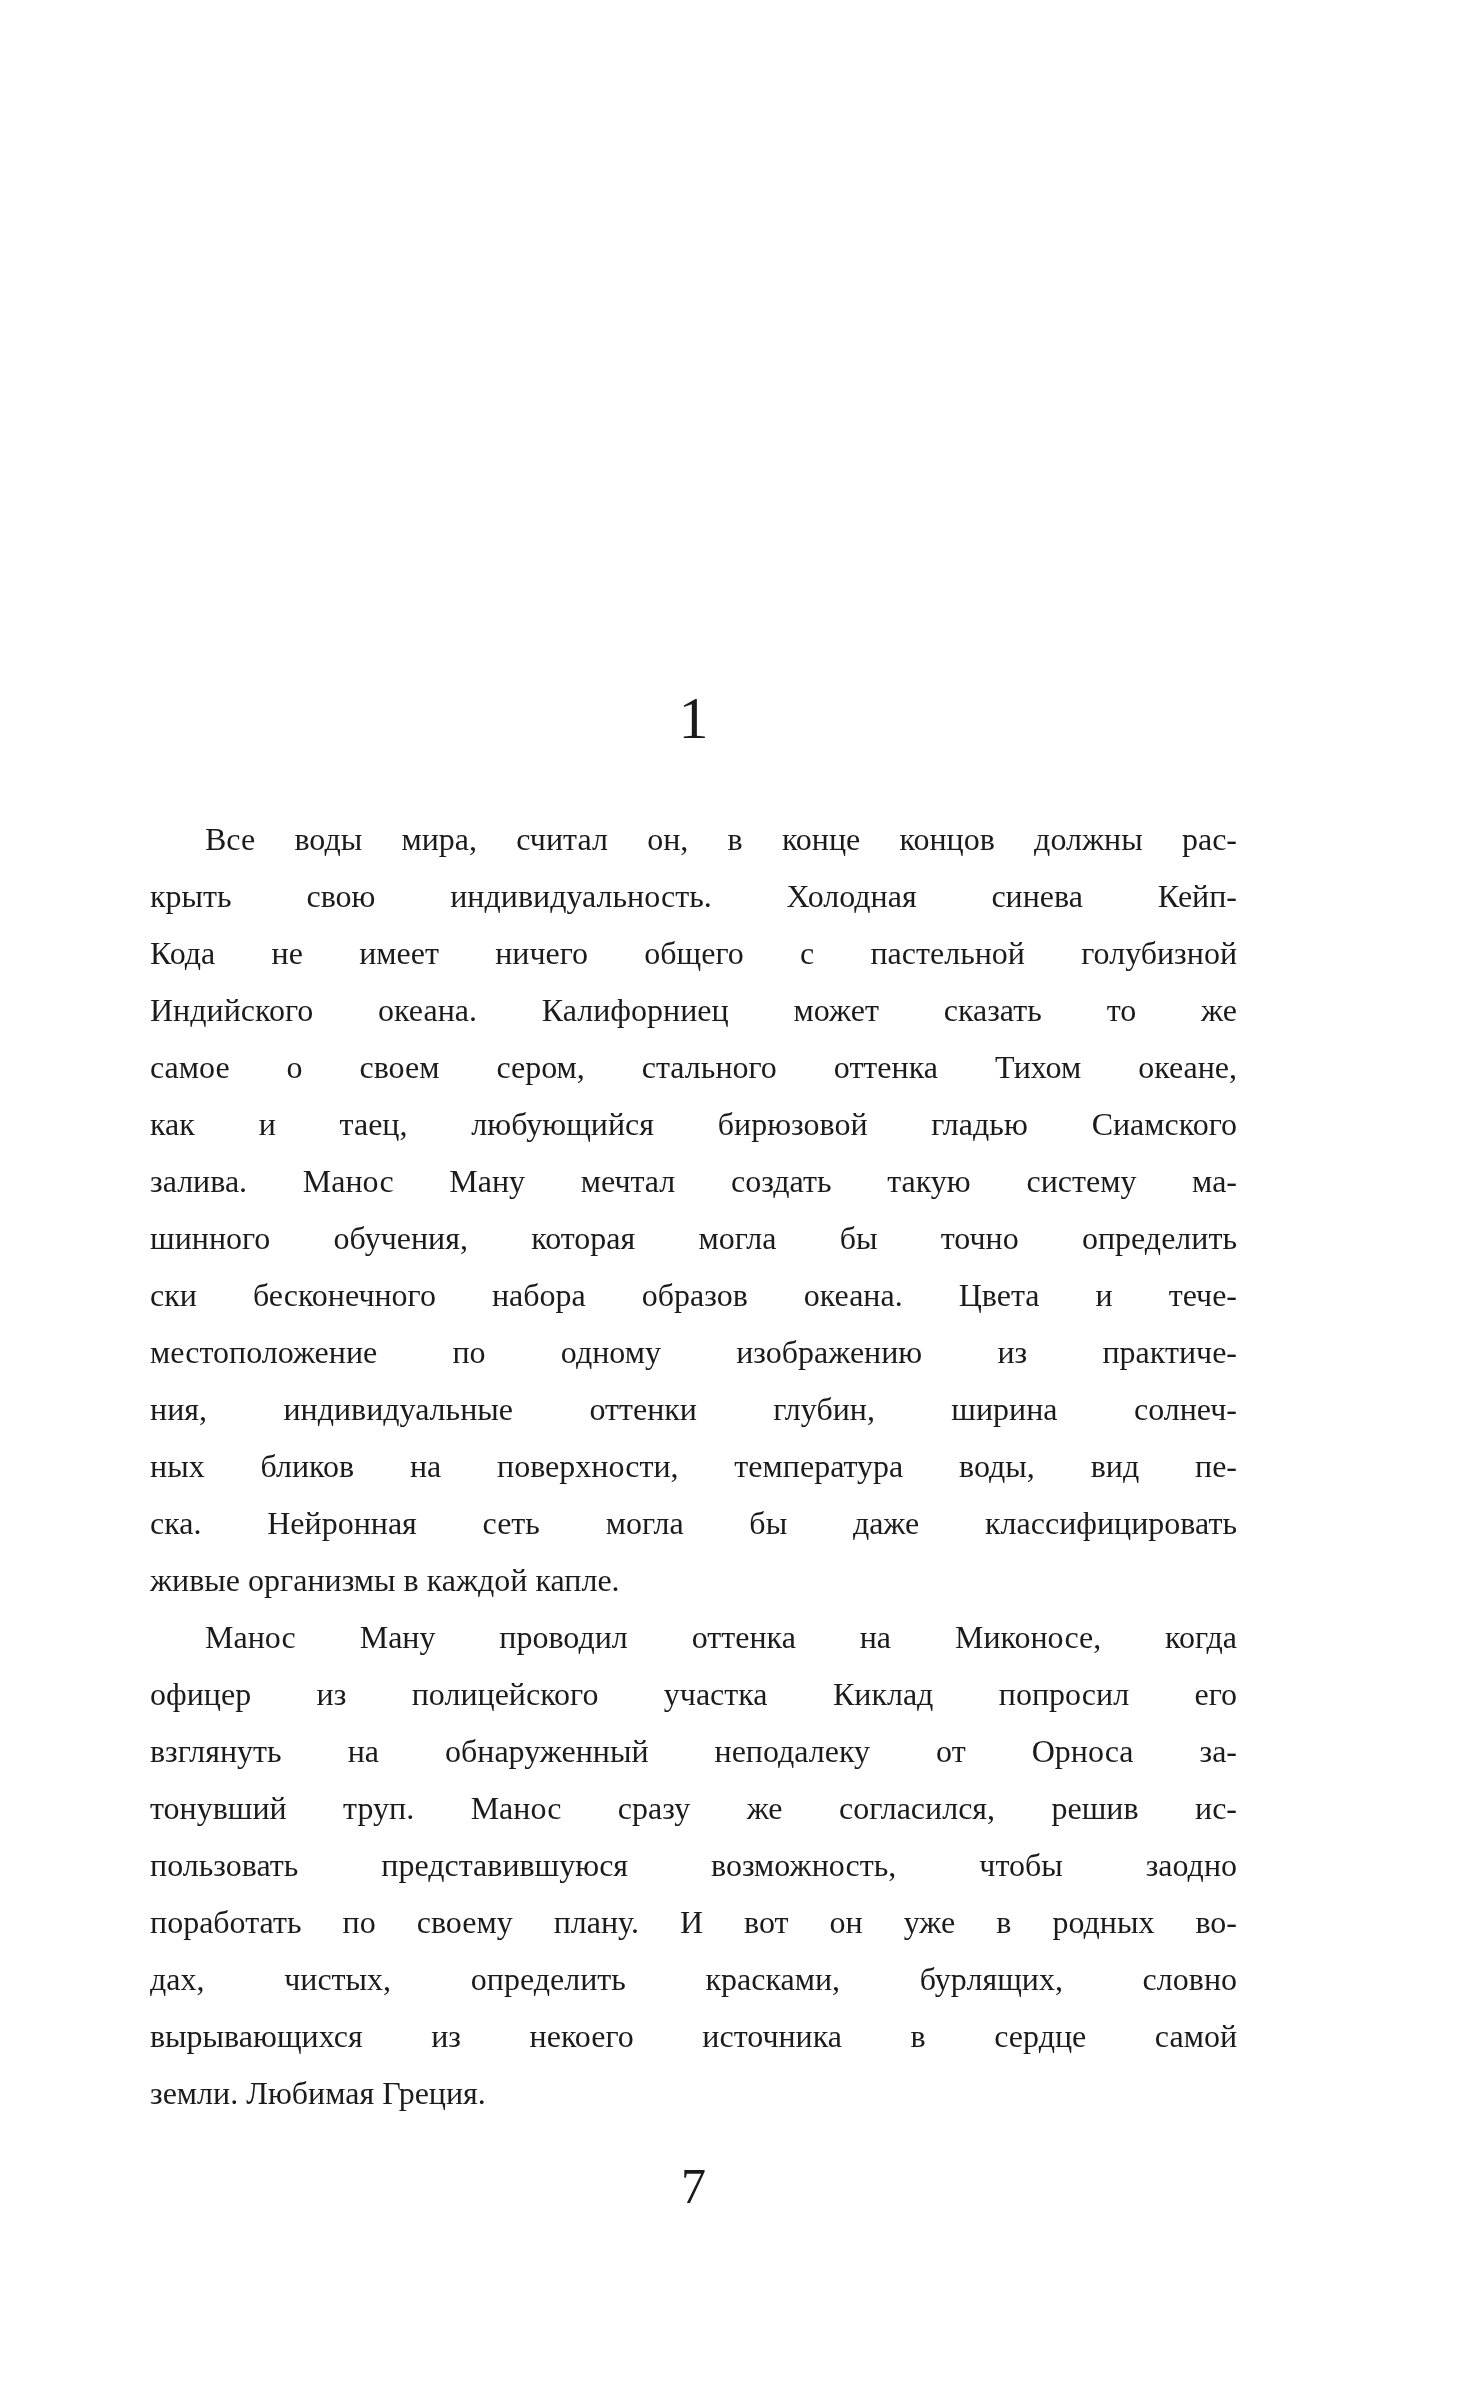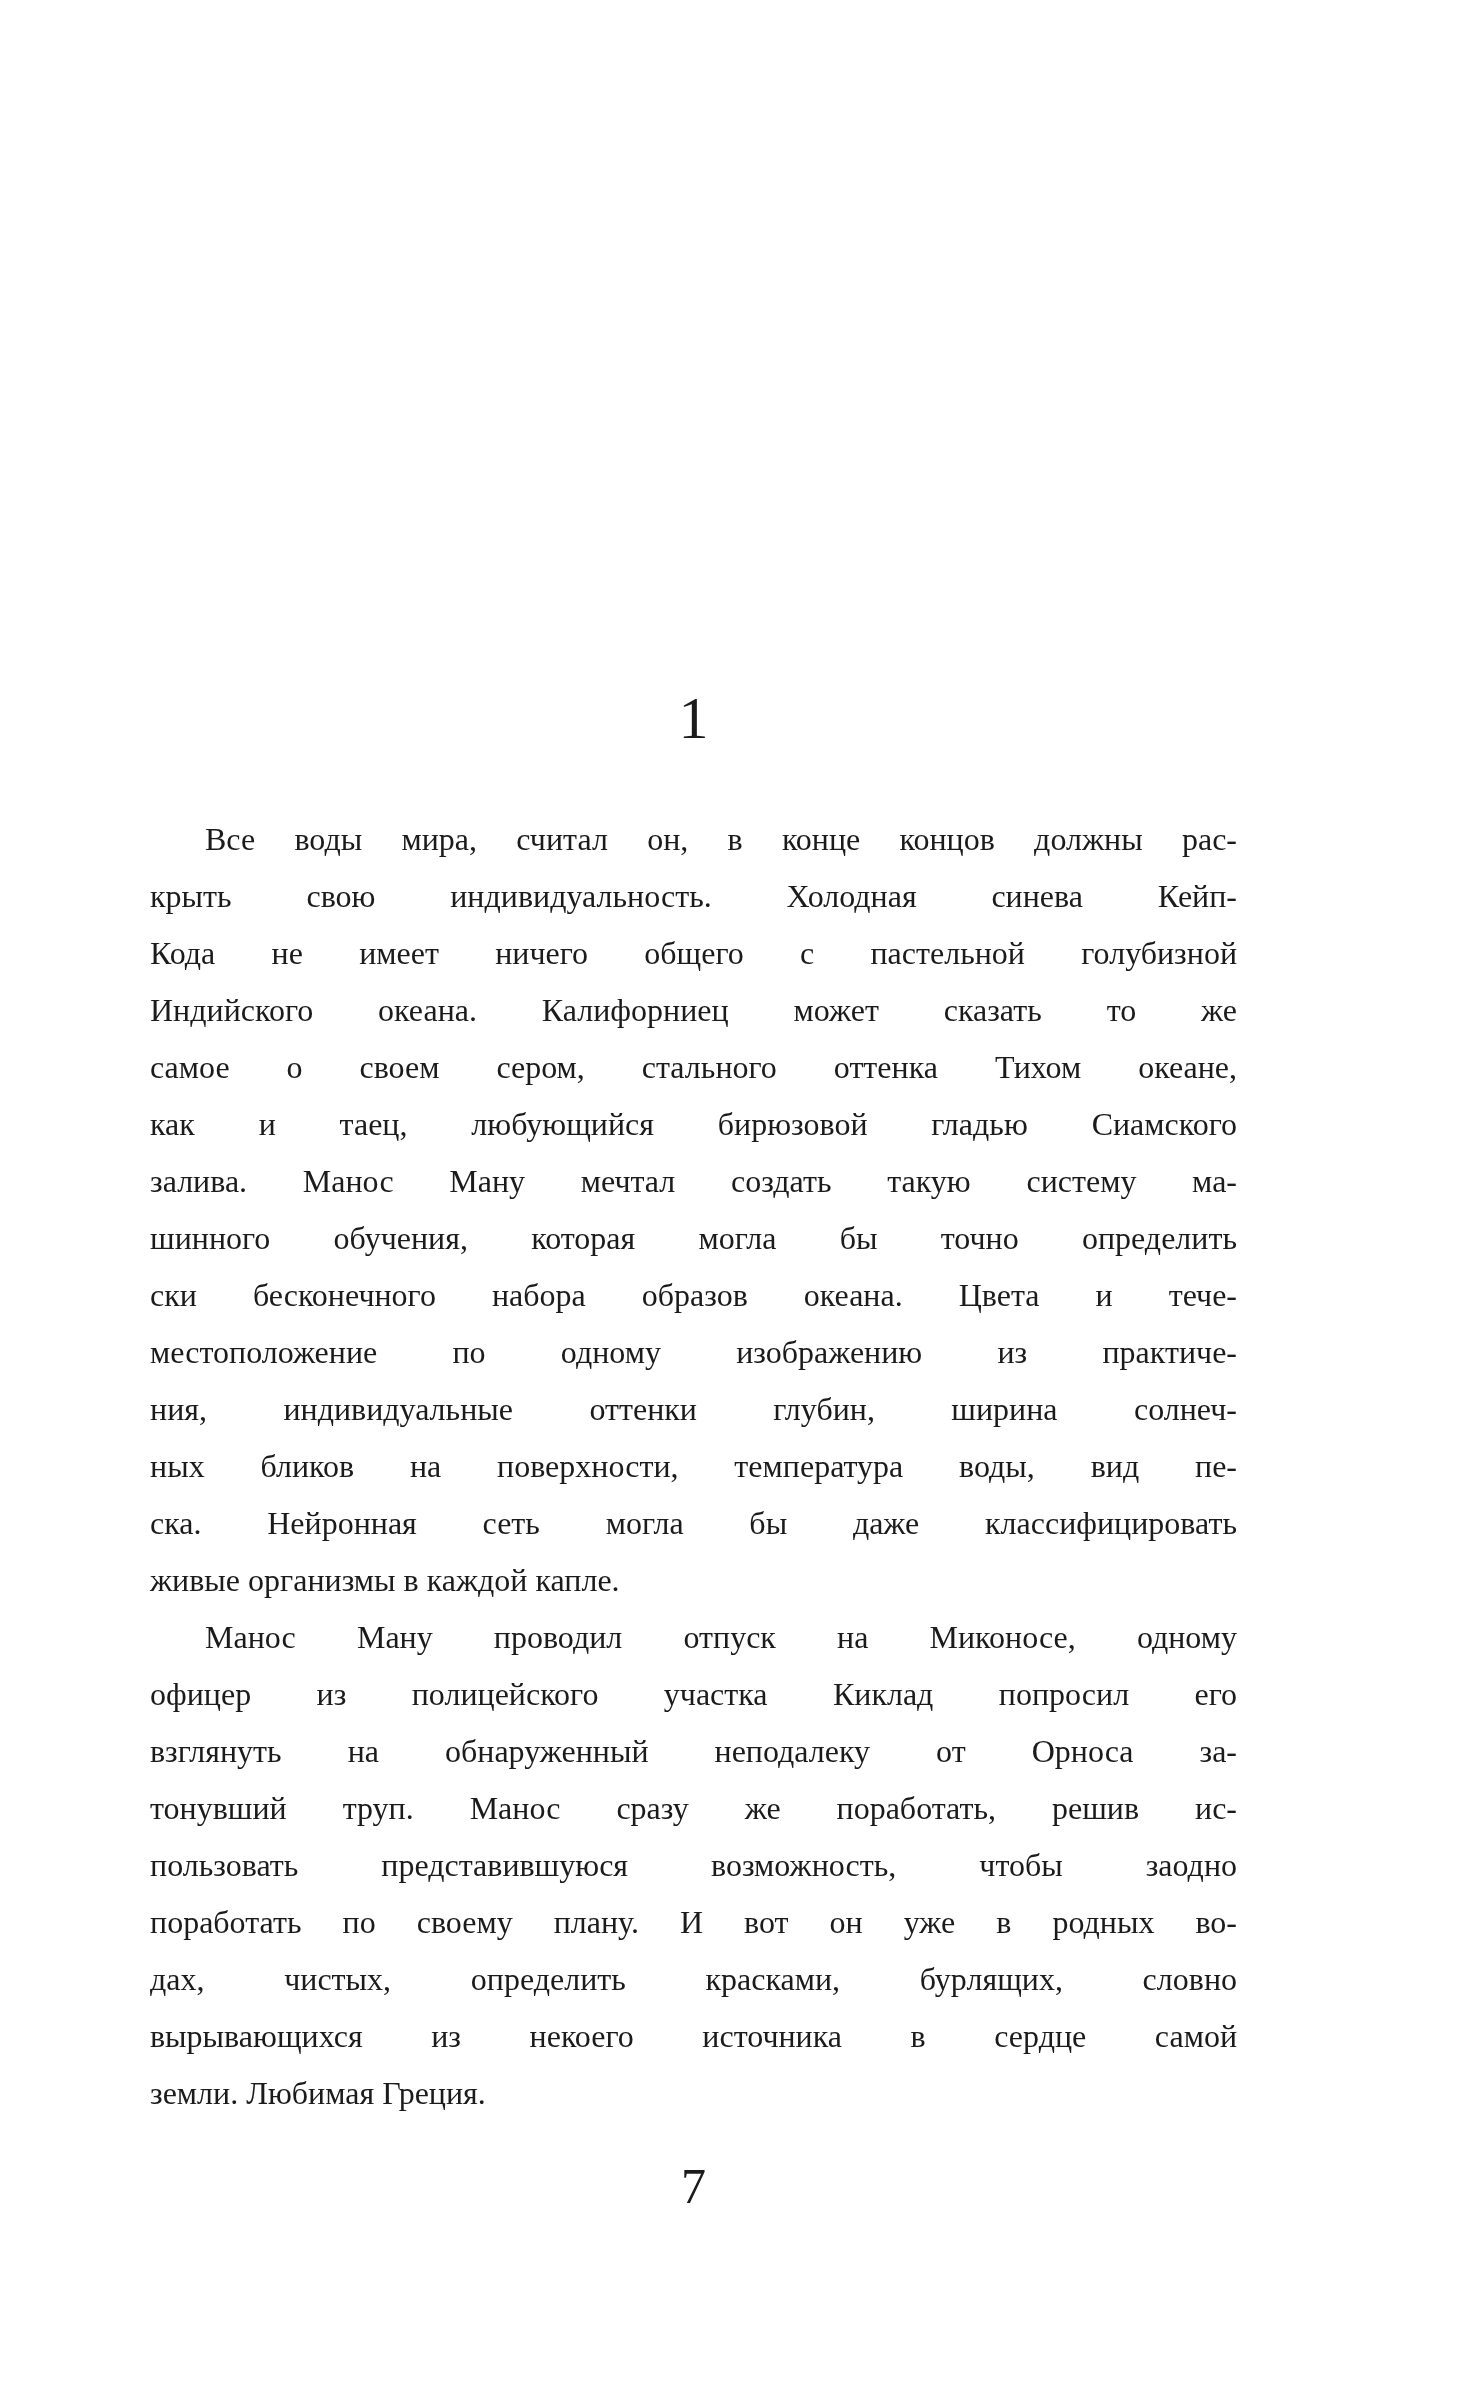--- a/index.html
+++ b/index.html
@@ -70,24 +70,24 @@
       <div class="text-line">самое о своем сером, стального оттенка Тихом океане,</div>
       <div class="text-line">как и таец, любующийся бирюзовой гладью Сиамского</div>
       <div class="text-line">залива. Манос Ману мечтал создать такую систему ма-</div>
       <div class="text-line">шинного обучения, которая могла бы точно определить</div>
       <div class="text-line">ски бесконечного набора образов океана. Цвета и тече-</div>
       <div class="text-line">местоположение по одному изображению из практиче-</div>
       <div class="text-line">ния, индивидуальные оттенки глубин, ширина солнеч-</div>
       <div class="text-line">ных бликов на поверхности, температура воды, вид пе-</div>
       <div class="text-line">ска. Нейронная сеть могла бы даже классифицировать</div>
       <div class="text-line last">живые организмы в каждой капле.</div>
-      <div class="text-line indent">Манос Ману проводил отпуск на Миконосе, одному</div>
+      <div class="text-line indent">Манос Ману проводил оттенка на Миконосе, когда</div>
       <div class="text-line">офицер из полицейского участка Киклад попросил его</div>
       <div class="text-line">взглянуть на обнаруженный неподалеку от Орноса за-</div>
-      <div class="text-line">тонувший труп. Манос сразу же поработать, решив ис-</div>
+      <div class="text-line">тонувший труп. Манос сразу же согласился, решив ис-</div>
       <div class="text-line">пользовать представившуюся возможность, чтобы заодно</div>
       <div class="text-line">поработать по своему плану. И вот он уже в родных во-</div>
       <div class="text-line">дах, чистых, определить красками, бурлящих, словно</div>
       <div class="text-line">вырывающихся из некоего источника в сердце самой</div>
       <div class="text-line last">земли. Любимая Греция.</div>
     </div>
 
   <div class="page-number">7</div>
 </div>
 

